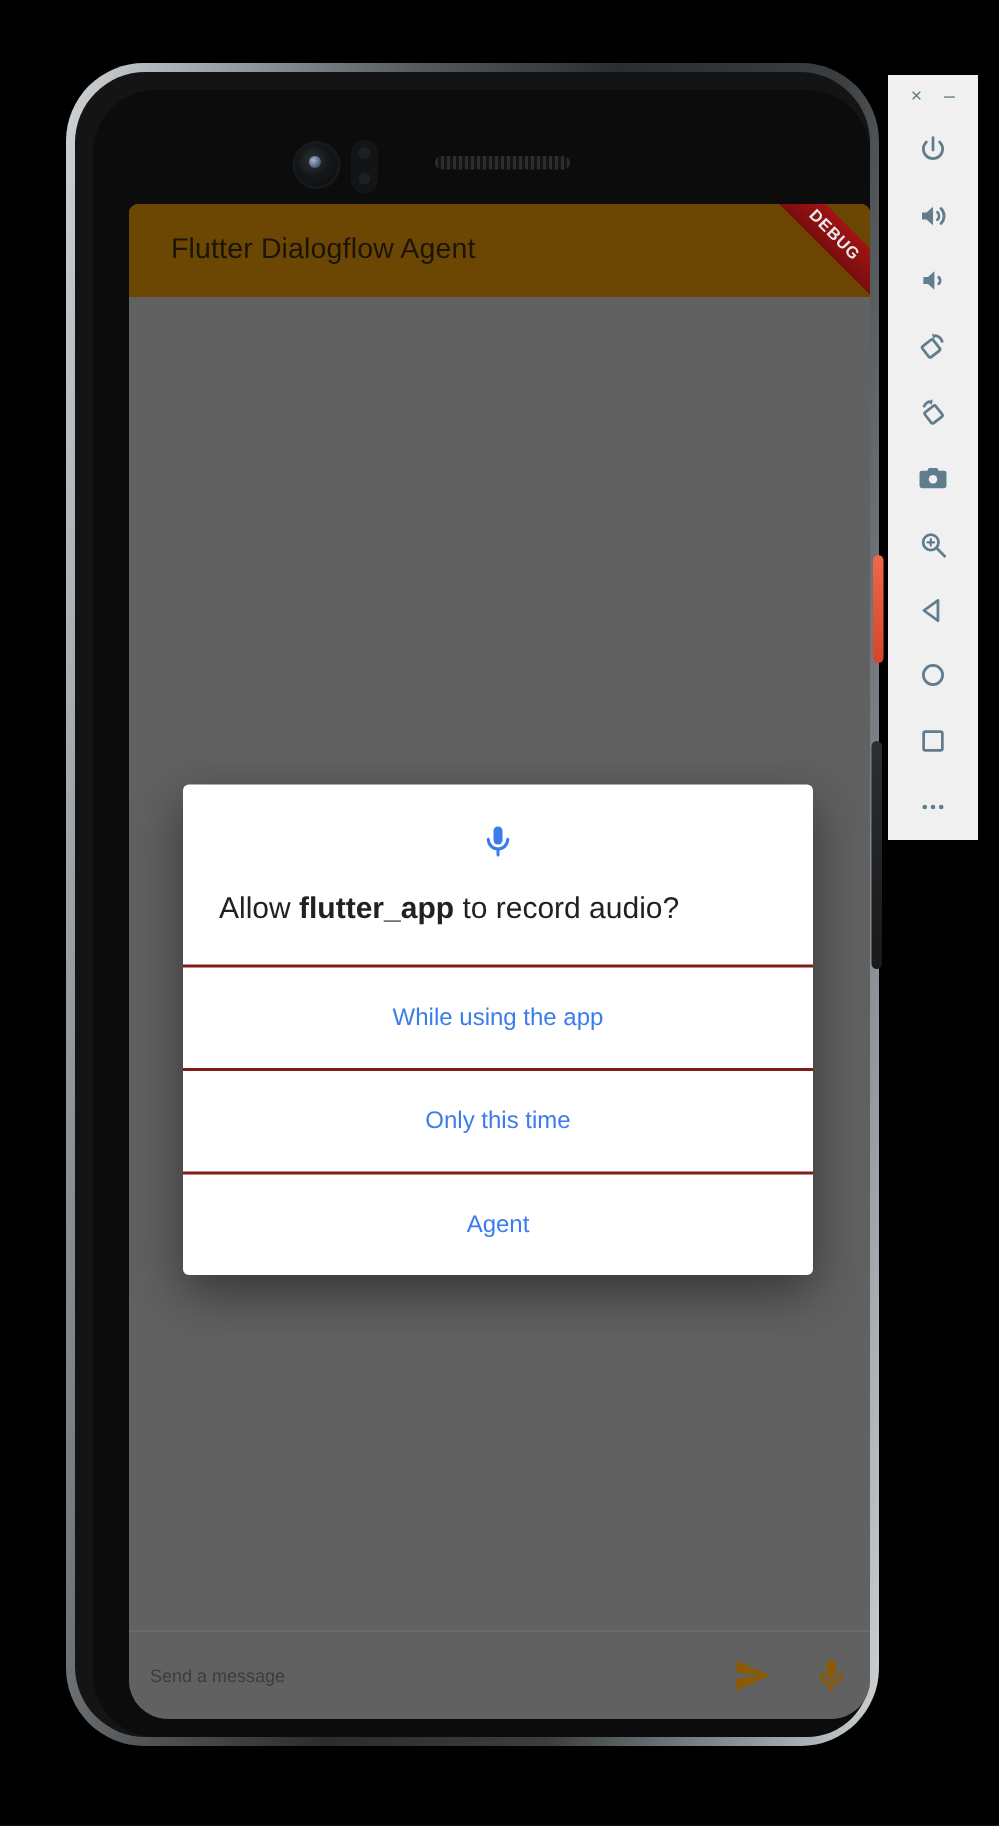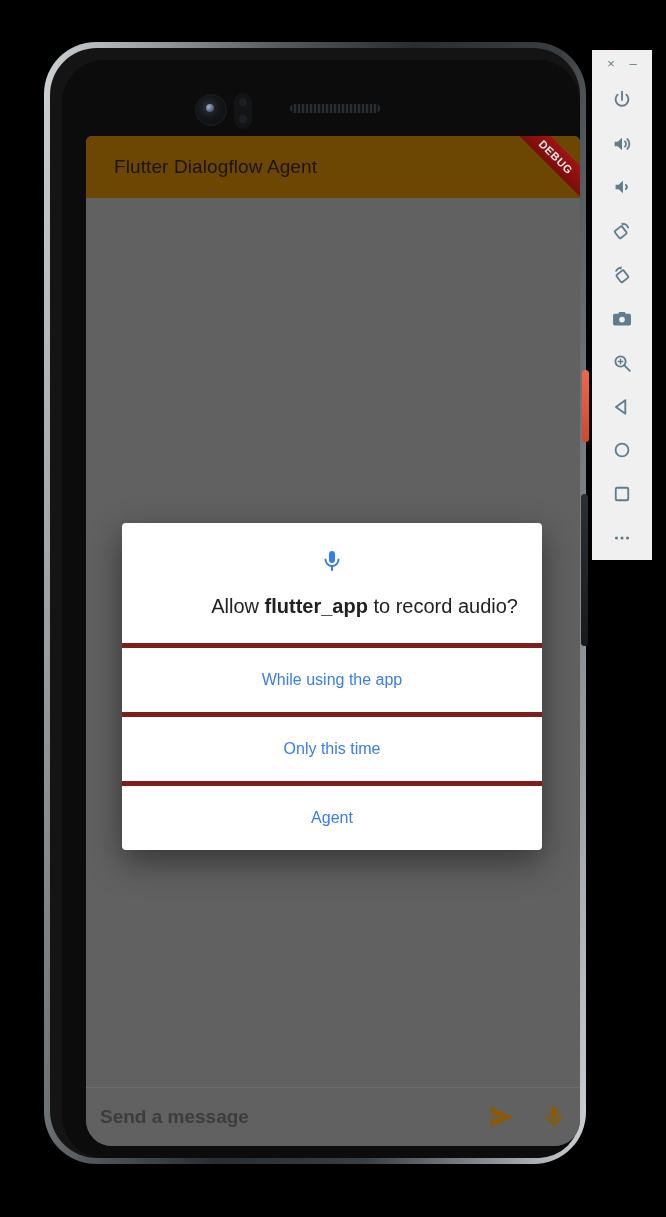--- a/index.html
+++ b/index.html
@@ -136,47 +136,47 @@
   .perm-dialog {
     position: absolute; left: 36px; top: 325px;
     width: 420px;
     background: #ffffff;
     border-radius: 4px;
     box-shadow: 0 12px 34px rgba(0,0,0,.45);
     overflow: hidden;
   }
   .perm-head {
     padding: 26px 24px 24px 24px;
-    text-align: right;
+    text-align: left;
   }
   .perm-icon { margin: 0 auto 20px auto; width: 24px; height: 24px; }
   .perm-icon svg { display: block; }
   .perm-text {
     font-size: 20px; color: #202124; line-height: 1.3;
   }
   .perm-text b { font-weight: bold; }
   .perm-opt {
     height: 69px;
     display: flex; align-items: center; justify-content: center;
-    border-top: 5px solid #7f1d1d;
+    border-top: 2px solid #7f1d1d;
     color: #3b7ced; font-size: 16px;
     cursor: default;
   }
 
   
   .input-bar {
     position: relative;
     height: 59px; width: 100%;
     background: #616161;
     border-top: 1px solid #6d6d6d;
     display: flex; align-items: center;
   }
   .input-placeholder {
     margin-left: 14px; flex: 1;
-    font-size: 19px; color: #3d3d3d; font-weight: bold;
+    font-size: 12px; color: #3d3d3d;
   }
   .bar-icon {
     width: 52px; display: flex; align-items: center; justify-content: center;
   }
   .bar-icon svg { display: block; }
   .amber { fill: #8a5a05; }
   .amber-s { fill: none; stroke: #8a5a05; stroke-width: 2; }
 </style>
 </head>
 <body>

